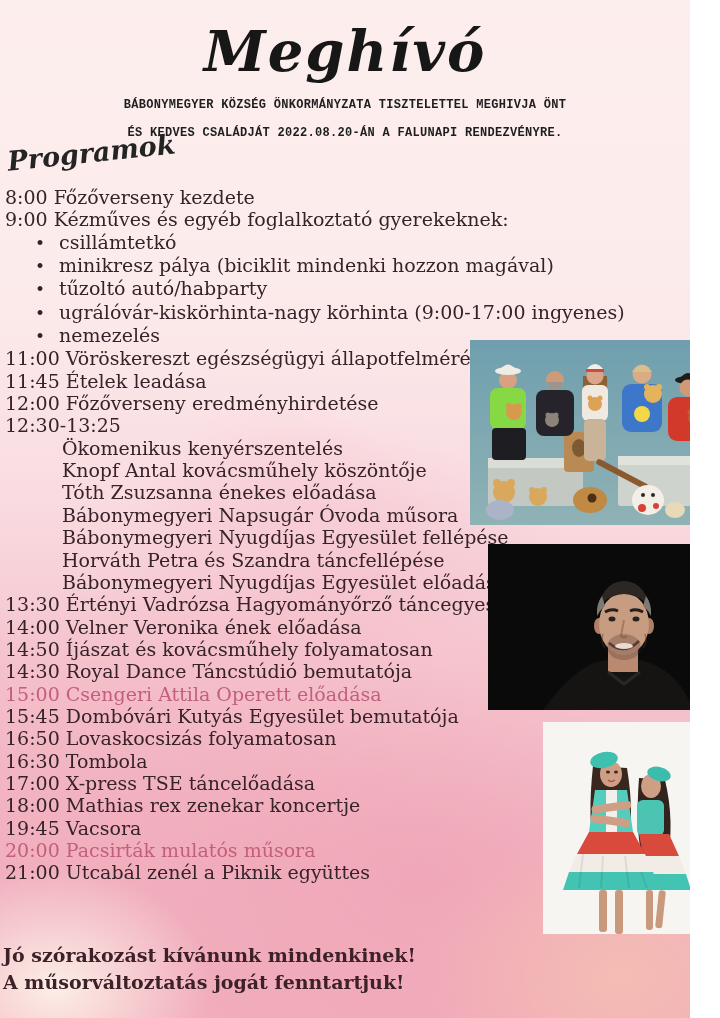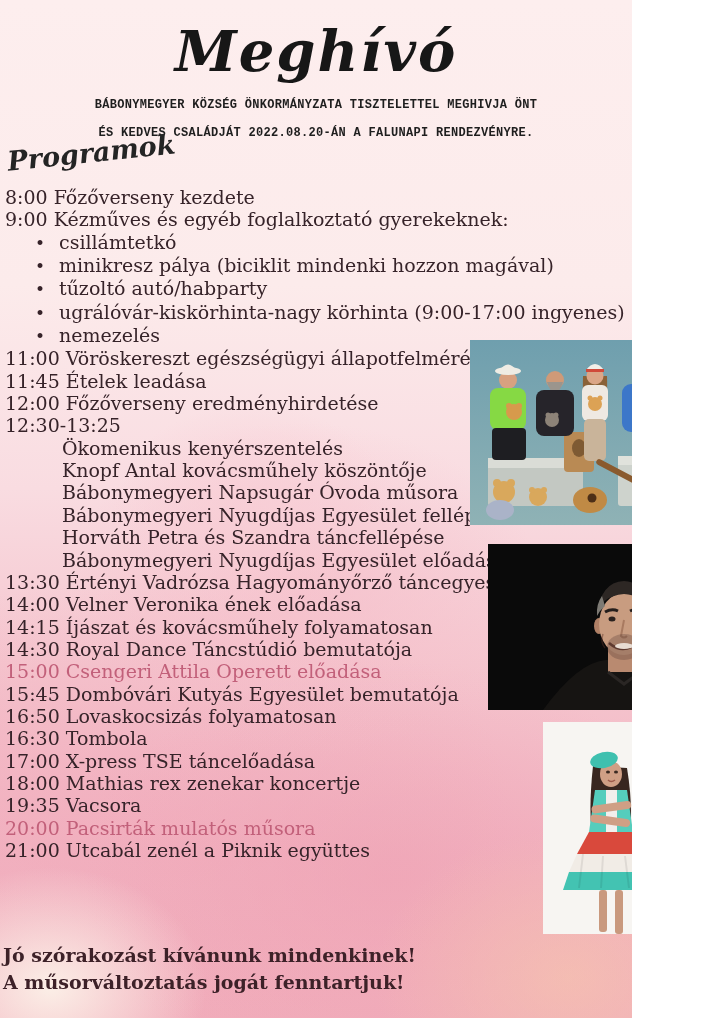--- a/index.html
+++ b/index.html
@@ -1,18 +1,18 @@
 <!DOCTYPE html>
 <html style="--hl: #c2607a;"><head>
 <meta charset="utf-8">
 <style>
   html,body{margin:0;padding:0;}
   .page{
     position:relative;
-    width:632px;height:1018px;
+    width:690px;height:1018px;
     overflow:hidden;
     font-family:"DejaVu Serif", serif;
     color:#362329;
     background:
       radial-gradient(260px 200px at 8% 97%, rgba(252,242,233,0.95), rgba(252,242,233,0) 60%),
       radial-gradient(300px 230px at 90% 96%, rgba(246,199,173,0.6), rgba(246,199,173,0) 65%),
       radial-gradient(200px 150px at 40% 50%, rgba(248,205,213,0.8), rgba(248,205,213,0) 70%),
       radial-gradient(340px 240px at 48% 58%, rgba(245,188,200,0.65), rgba(245,188,200,0) 70%),
       radial-gradient(430px 300px at 62% 86%, rgba(238,160,178,0.55), rgba(238,160,178,0) 72%),
       radial-gradient(520px 330px at 22% 80%, rgba(240,168,185,0.5), rgba(240,168,185,0) 72%),
@@ -87,35 +87,36 @@
       <div class="prog bullet"><span class="dot">•</span><span>minikresz pálya (biciklit mindenki hozzon magával)</span></div>
       <div class="prog bullet"><span class="dot">•</span><span>tűzoltó autó/habparty</span></div>
       <div class="prog bullet"><span class="dot">•</span><span>ugrálóvár-kiskörhinta-nagy körhinta (9:00-17:00 ingyenes)</span></div>
       <div class="prog bullet"><span class="dot">•</span><span>nemezelés</span></div>
       <div class="prog item">11:00 Vöröskereszt egészségügyi állapotfelmérés</div>
       <div class="prog item">11:45 Ételek leadása</div>
       <div class="prog item">12:00 Főzőverseny eredményhirdetése</div>
       <div class="prog item">12:30-13:25</div>
       <div class="prog sub">Ökomenikus kenyérszentelés</div>
       <div class="prog sub">Knopf Antal kovácsműhely köszöntője</div>
+      <div class="prog sub">Tóth Zsuzsanna énekes előadása</div>
       <div class="prog sub">Bábonymegyeri Napsugár Óvoda műsora</div>
       <div class="prog sub">Bábonymegyeri Nyugdíjas Egyesület fellépése</div>
       <div class="prog sub">Horváth Petra és Szandra táncfellépése</div>
       <div class="prog sub">Bábonymegyeri Nyugdíjas Egyesület előadása</div>
       <div class="prog item">13:30 Értényi Vadrózsa Hagyományőrző táncegyesület</div>
       <div class="prog item">14:00 Velner Veronika ének előadása</div>
-      <div class="prog item">14:15 Íjászat és kovácsműhely folyamatosan</div>
+      <div class="prog item">14:50 Íjászat és kovácsműhely folyamatosan</div>
       <div class="prog item">14:30 Royal Dance Táncstúdió bemutatója</div>
       <div class="prog item hl">15:00 Csengeri Attila Operett előadása</div>
       <div class="prog item">15:45 Dombóvári Kutyás Egyesület bemutatója</div>
       <div class="prog item">16:50 Lovaskocsizás folyamatosan</div>
       <div class="prog item">16:30 Tombola</div>
       <div class="prog item">17:00 X-press TSE táncelőadása</div>
       <div class="prog item">18:00 Mathias rex zenekar koncertje</div>
-      <div class="prog item">19:35 Vacsora</div>
+      <div class="prog item">19:45 Vacsora</div>
       <div class="prog item hl">20:00 Pacsirták mulatós műsora</div>
       <div class="prog item">21:00 Utcabál zenél a Piknik együttes</div>
     </div>
 
   <div class="photo photo1">
     <svg viewBox="0 0 250 185" preserveAspectRatio="none">
       <defs>
         <linearGradient id="tealbg" x1="0" y1="0" x2="0" y2="1">
           <stop offset="0" stop-color="#6f9fae"></stop>
             <stop offset="1" stop-color="#8fb2b5"></stop>

